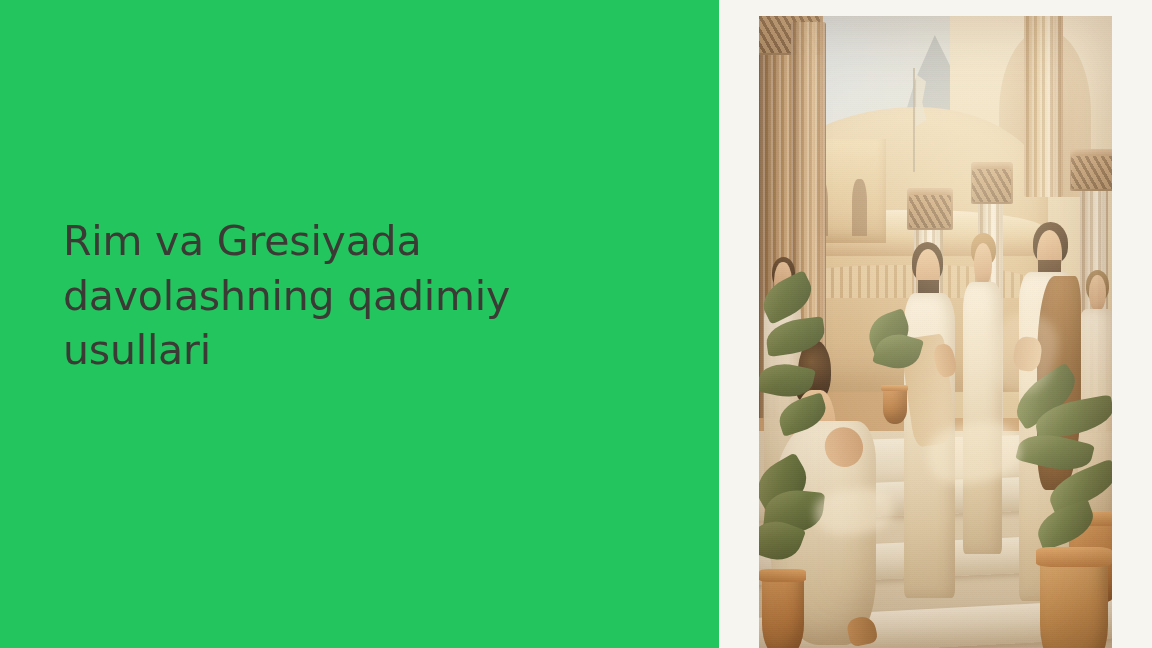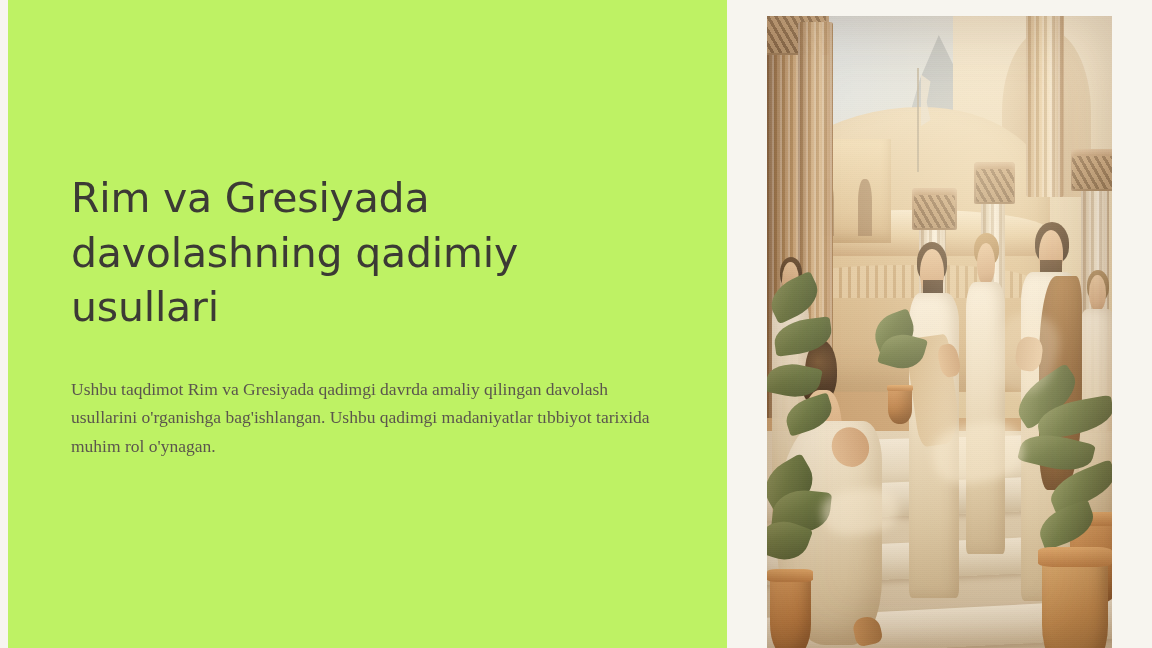--- a/index.html
+++ b/index.html
@@ -27,22 +27,21 @@
   
   .text-panel {
     position: relative;
     width: 719px;
     height: 648px;
     box-sizing: border-box;
     padding: 0 64px 0 63px;
     display: flex;
     flex-direction: column;
     justify-content: center;
-    background: #bef264;
-    margin-left: 8px;
+    background: #22c55e;
   }
   .text-inner {
     width: 592px;
     margin-top: -16px;
   }
 
   .slide-title {
     margin: 0 0 40px 0;
     font-family: "DejaVu Sans", "Liberation Sans", sans-serif;
     font-size: 41px;
@@ -485,21 +484,20 @@
   }
 </style>
 </head>
 <body>
 
 <div class="slide">
 
   <section class="text-panel">
     <div class="text-inner">
       <h1 class="slide-title">Rim va Gresiyada davolashning qadimiy usullari</h1>
-      <p class="slide-body">Ushbu taqdimot Rim va Gresiyada qadimgi davrda amaliy qilingan davolash usullarini o'rganishga bag'ishlangan. Ushbu qadimgi madaniyatlar tıbbiyot tarixida muhim rol o'ynagan.</p>
     </div>
   </section>
 
   <figure class="image-panel">
     <div class="scene">
 
       <div class="sky"></div>
       <div class="mountain"></div>
 
       <div class="arcade"></div>

